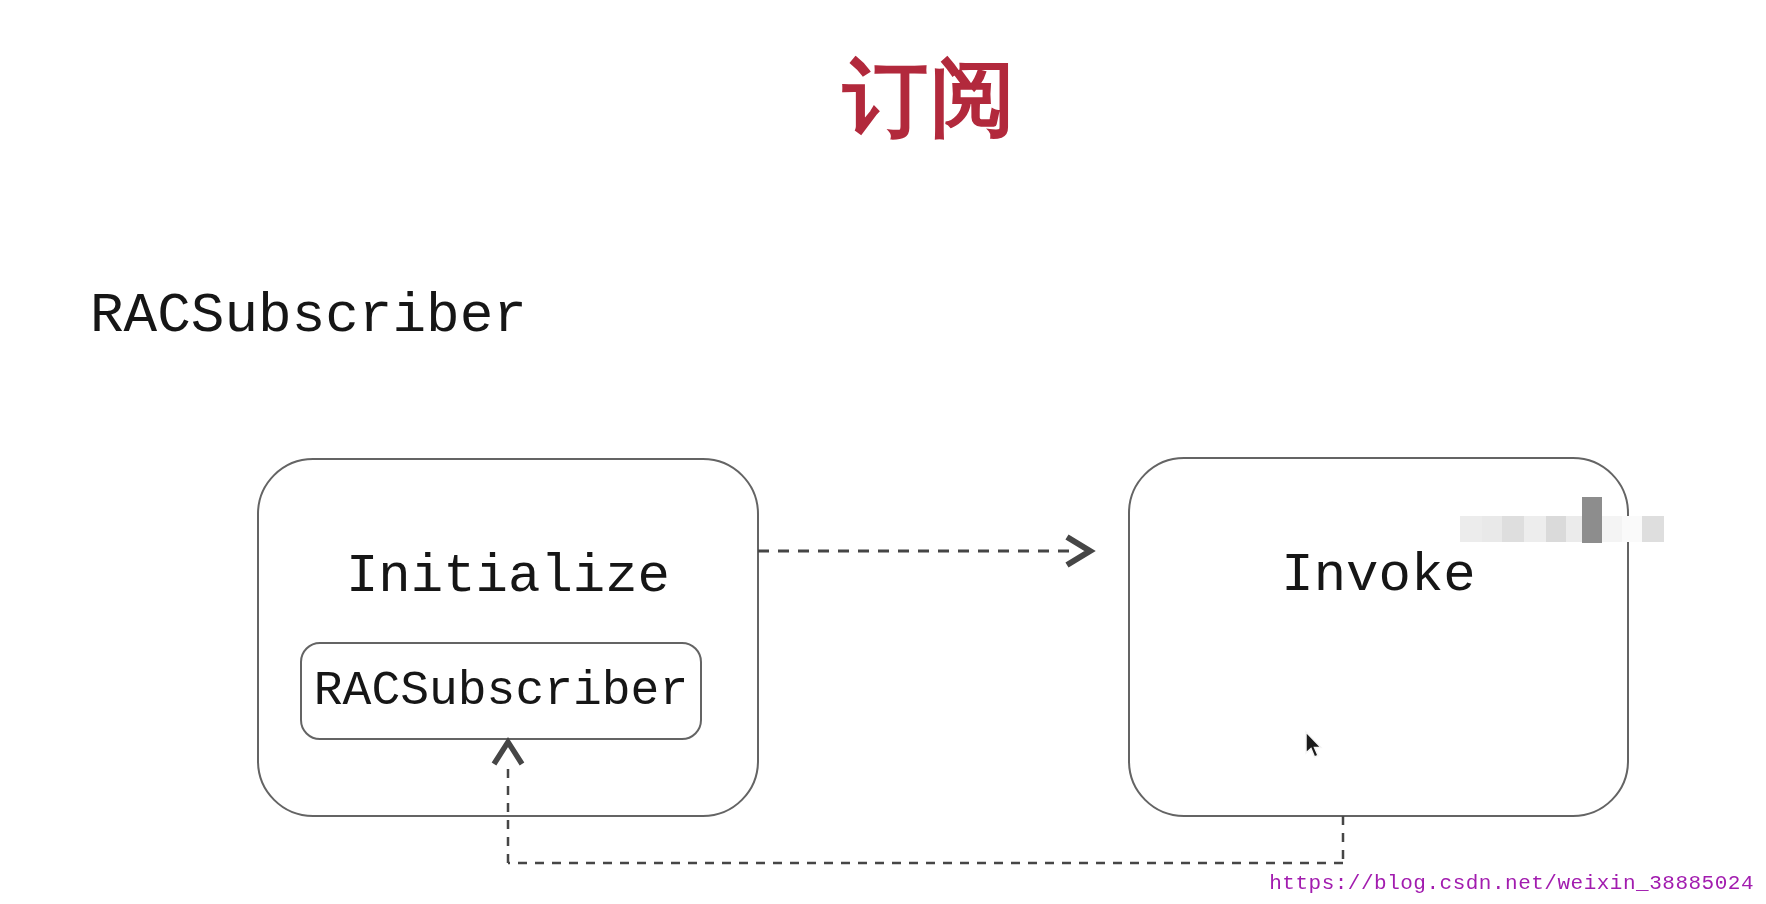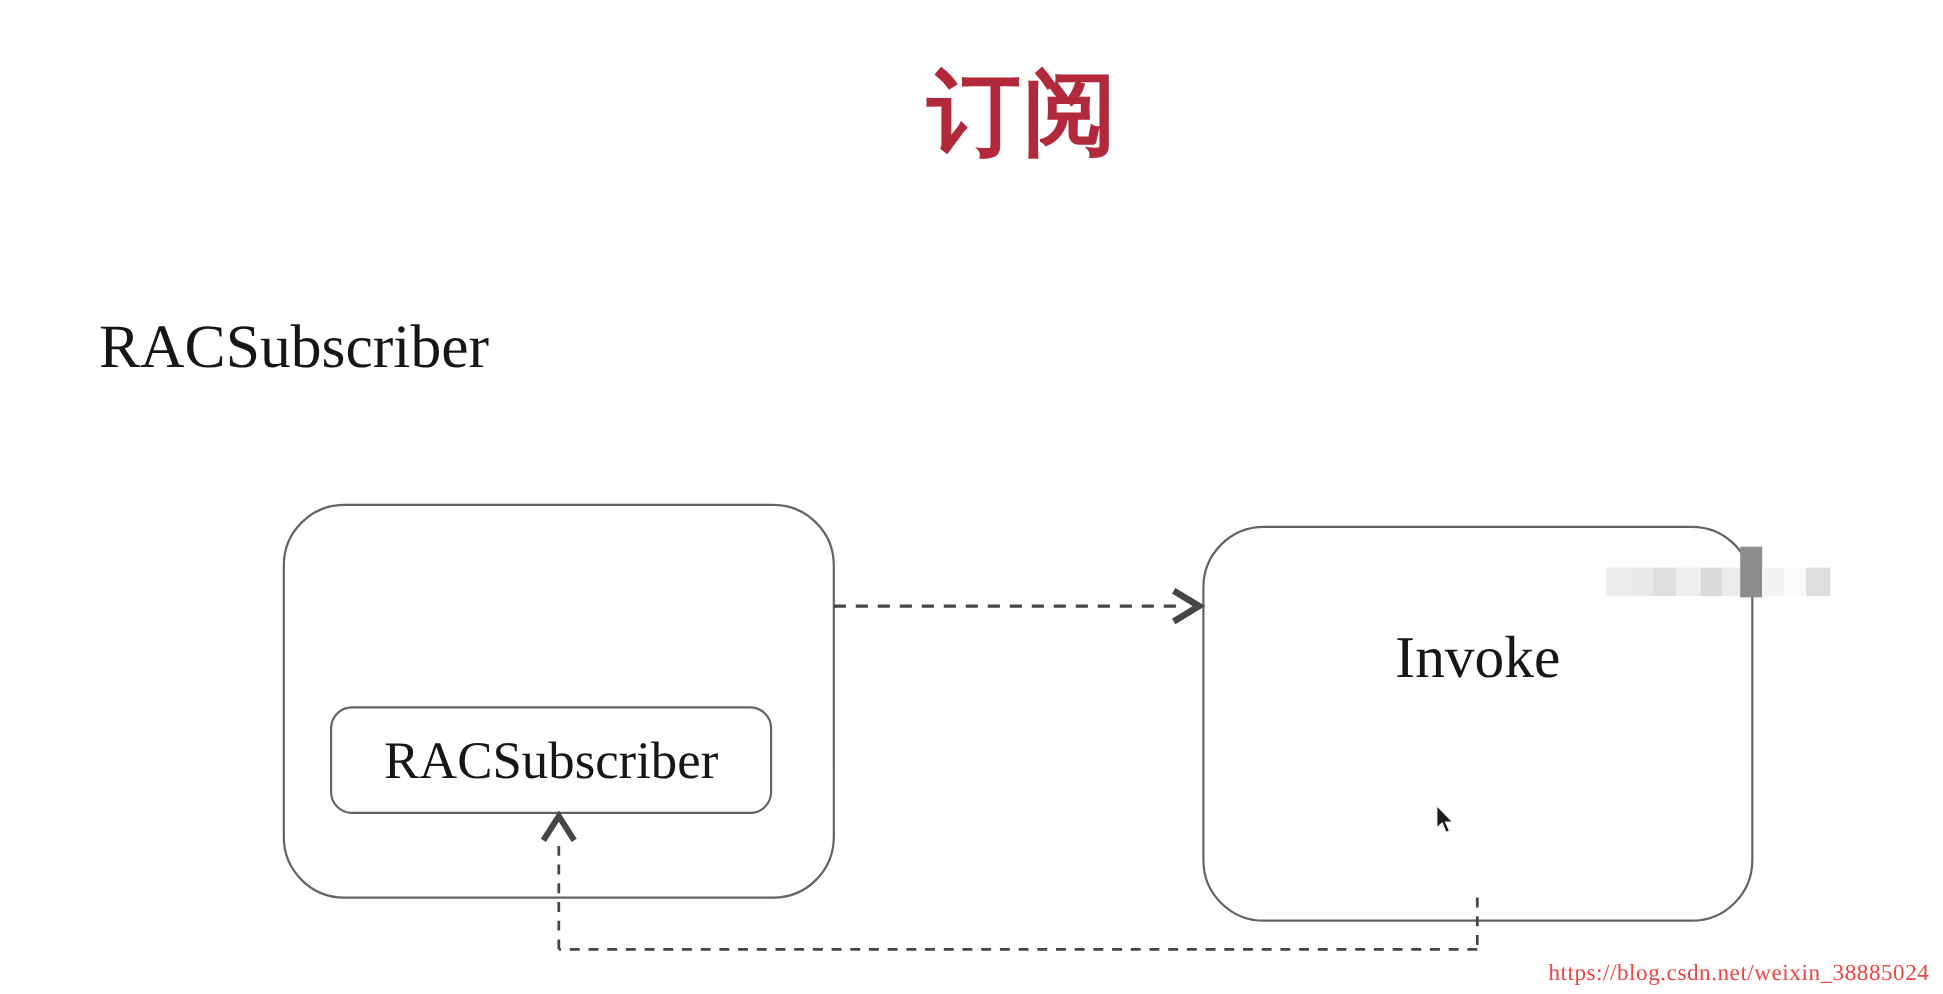--- a/index.html
+++ b/index.html
@@ -1,70 +1,71 @@
 <!DOCTYPE html>
 <html><head>
 <meta charset="utf-8">
 <style>
   html,body { margin:0; padding:0; background:#ffffff; }
   .stage {
     position:relative; width:1766px; height:904px;
     background:#ffffff; overflow:hidden;
-    font-family:Liberation Serif, serif;
+    font-family:Liberation Mono, monospace;
     color:#161616;
   }
   .slide-title {
     position:absolute; left:843px; top:58px;
     font-size:85px; line-height:1.1; font-weight:700;
     color:#b2293c; letter-spacing:2px; white-space:nowrap;
   }
   .section-heading {
     position:absolute; left:90px; top:284px;
     font-size:56px; color:#161616; white-space:nowrap;
   }
   .node {
     position:absolute; background:#ffffff;
     border:2.5px solid #646464; border-radius:56px;
   }
   .node-left  { left:257px; top:458px; width:498px; height:355px; }
-  .node-right { left:1093px; top:457px; width:497px; height:356px;margin-top:21px; }
+  .node-right { left:1128px; top:457px; width:497px; height:356px; }
   .node-label {
     position:absolute; left:0; right:0; top:86px;
     text-align:center; font-size:54px; color:#161616;
   }
   .inner-box {
     position:absolute; background:#ffffff;
     border:2.5px solid #646464; border-radius:20px;
     display:flex; align-items:center; justify-content:center;
     color:#161616; white-space:nowrap;
   }
   .inner-left  { left:41px; top:182px; width:398px; height:94px; font-size:48px; }
   .inner-right { left:40px; top:185px; width:412px; height:92px; font-size:46px; }
   .with-label {
     position:absolute; left:0; right:0; top:294px;
     text-align:center; font-size:44px; color:#161616;
   }
   .connectors { position:absolute; left:0; top:0; width:1766px; height:904px; pointer-events:none; }
   .censor-cell { position:absolute; }
   .watermark {
     position:absolute; right:12px; top:872px;
-    font-size:21px; color:#ef4444; letter-spacing:0.5px; white-space:nowrap;
+    font-size:21px; color:#a21caf; letter-spacing:0.5px; white-space:nowrap;
   }
   .cursor { position:absolute; left:1303px; top:730px; }
 </style>
 </head>
 <body>
 
 <div class="stage">
 
   <div class="slide-title">订阅</div>
 
   <div class="section-heading">RACSubscriber</div>
 
   <div class="node node-left">
+    <div class="node-label">Initialize</div>
     <div class="inner-box inner-left">
       <span>RACSubscriber</span>
     </div>
   </div>
 
   <div class="node node-right">
     <div class="node-label">Invoke</div>
   </div>
 
   <svg class="connectors" viewBox="0 0 1766 904" xmlns="http://www.w3.org/2000/svg">

